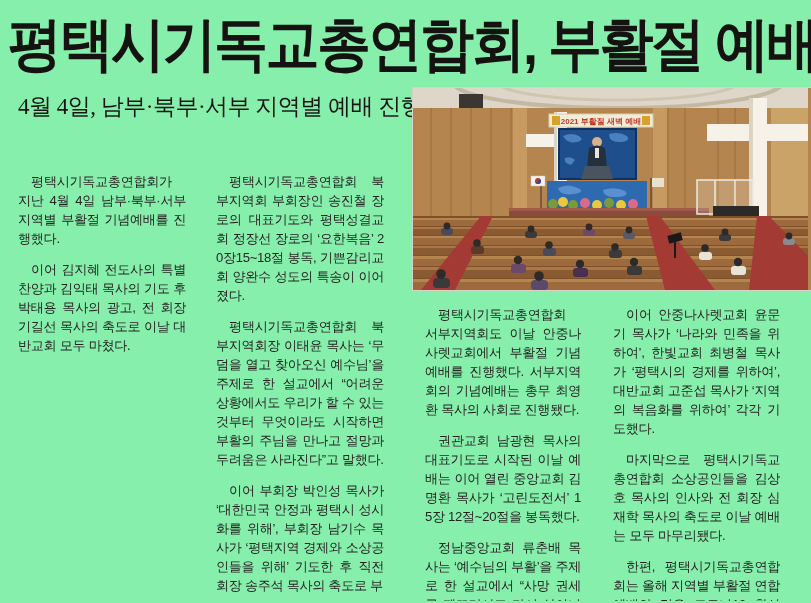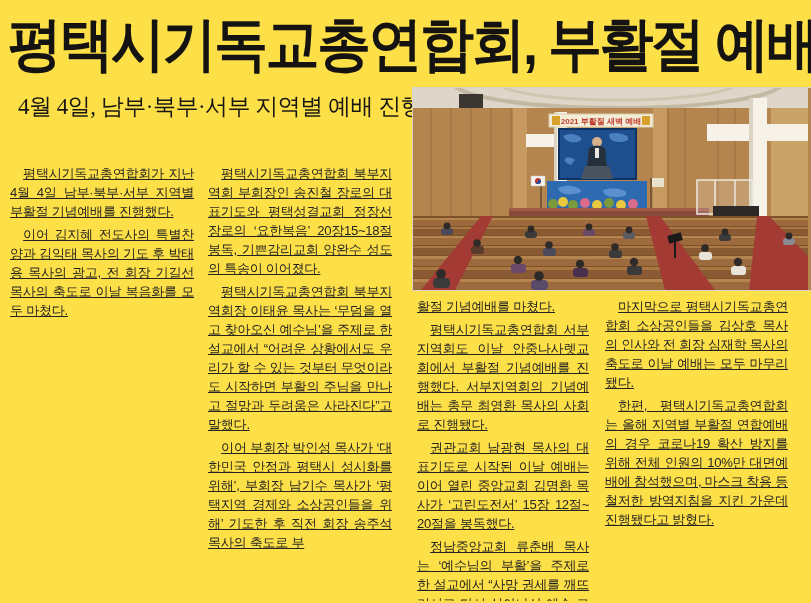--- a/index.html
+++ b/index.html
@@ -2,21 +2,21 @@
 <html><head>
 <meta charset="utf-8">
 <style>
   html,body{margin:0;padding:0;}
   body{
     width:811px;height:603px;position:relative;overflow:hidden;
     background:#fdfdfb;
     font-family:"Liberation Sans", sans-serif;
     color:#1c1c1c;
   }
-  .page{position:absolute;inset:0;background:#fde047;}
+  .page{position:absolute;inset:0;background:#86efac;}
   .headline{
     position:absolute;left:8px;top:4px;width:795px;height:76px;
     font-size:54px;font-weight:900;letter-spacing:-2.5px;
     color:#151311;white-space:nowrap;
     display:flex;align-items:center;justify-content:space-between;
     transform:scaleY(1.08);transform-origin:top left;
     font-family:"Liberation Sans", sans-serif;
   }
   .subheadline{
     position:absolute;left:18px;top:90px;width:400px;
@@ -28,21 +28,21 @@
     position:absolute;left:413px;top:88px;width:406px;height:202px;
     background:#b5854f;outline:1px solid #d8d2c6;
   }
   .photo svg{display:block;}
   .col{
     position:absolute;
     font-size:13.1px;line-height:19px;text-align:justify;
     color:#262422;word-break:break-all;overflow:hidden;
     letter-spacing:-0.3px;
   }
-  .col p{margin:4px;text-indent:1em;text-decoration:underline;}
+  .col p{margin:12px;text-indent:1em;}
   .col p.noindent{text-indent:0;}
   .col1{left:6px;  top:160px;width:192px;height:440px;}
   .col2{left:204px;top:160px;width:192px;height:440px;}
   .col3{left:413px;top:293px;width:180px;height:308px;}
   .col4{left:601px;top:293px;width:191px;height:308px;}
 </style>
 </head>
 <body>
 
 <div class="page">
@@ -233,35 +233,35 @@
           </g>
       </g>
 
       <line x1="262" y1="150" x2="262" y2="170" stroke="#1c1a18" stroke-width="2"></line>
       <rect x="255" y="146" width="14" height="8" fill="#1c1a18" transform="rotate(-15 262 150)"></rect>
     </svg>
   </div>
 
   <div class="col col1">
     <p>평택시기독교총연합회가 지난 4월 4일 남부·북부·서부 지역별 부활절 기념예배를 진행했다.</p>
-    <p>이어 김지혜 전도사의 특별찬양과 김익태 목사의 기도 후 박태용 목사의 광고, 전 회장 기길선 목사의 축도로 이날 복음화를 모두 마쳤다.</p>
+    <p>이어 김지혜 전도사의 특별찬양과 김익태 목사의 기도 후 박태용 목사의 광고, 전 회장 기길선 목사의 축도로 이날 대반교회 모두 마쳤다.</p>
   </div>
 
   <div class="col col2">
     <p>평택시기독교총연합회 북부지역회 부회장인 송진철 장로의 대표기도와 평택성결교회 정장선 장로의 ‘요한복음’ 20장15~18절 봉독, 기쁜감리교회 양완수 성도의 특송이 이어졌다.</p>
     <p>평택시기독교총연합회 북부지역회장 이태윤 목사는 ‘무덤을 열고 찾아오신 예수님’을 주제로 한 설교에서 “어려운 상황에서도 우리가 할 수 있는 것부터 무엇이라도 시작하면 부활의 주님을 만나고 절망과 두려움은 사라진다”고 말했다.</p>
     <p>이어 부회장 박인성 목사가 ‘대한민국 안정과 평택시 성시화를 위해’, 부회장 남기수 목사가 ‘평택지역 경제와 소상공인들을 위해’ 기도한 후 직전 회장 송주석 목사의 축도로 부</p>
   </div>
 
   <div class="col col3">
-    <p class="noindent">활절 기념예배를 마쳤다.</p>
     <p>평택시기독교총연합회 서부지역회도 이날 안중나사렛교회에서 부활절 기념예배를 진행했다. 서부지역회의 기념예배는 총무 최영환 목사의 사회로 진행됐다.</p>
     <p>권관교회 남광현 목사의 대표기도로 시작된 이날 예배는 이어 열린 중앙교회 김명환 목사가 ‘고린도전서’ 15장 12절~20절을 봉독했다.</p>
     <p>정남중앙교회 류춘배 목사는 ‘예수님의 부활’을 주제로 한 설교에서 “사망 권세를 깨뜨리시고 다시 살아나신 예수 그리스도의 부활 능력으로 우리 모든 성도에게 놀라운 역사가 있기를 축복한다”고 강조했다.</p>
   </div>
 
   <div class="col col4">
+    <p>이어 안중나사렛교회 윤문기 목사가 ‘나라와 민족을 위하여’, 한빛교회 최병철 목사가 ‘평택시의 경제를 위하여’, 대반교회 고준섭 목사가 ‘지역의 복음화를 위하여’ 각각 기도했다.</p>
     <p>마지막으로 평택시기독교총연합회 소상공인들을 김상호 목사의 인사와 전 회장 심재학 목사의 축도로 이날 예배는 모두 마무리됐다.</p>
     <p>한편, 평택시기독교총연합회는 올해 지역별 부활절 연합예배의 경우 코로나19 확산 방지를 위해 전체 인원의 10%만 대면예배에 참석했으며, 마스크 착용 등 철저한 방역지침을 지킨 가운데 진행됐다고 밝혔다.</p>
 
   </div>
 
 </div>
 
 </body></html>

